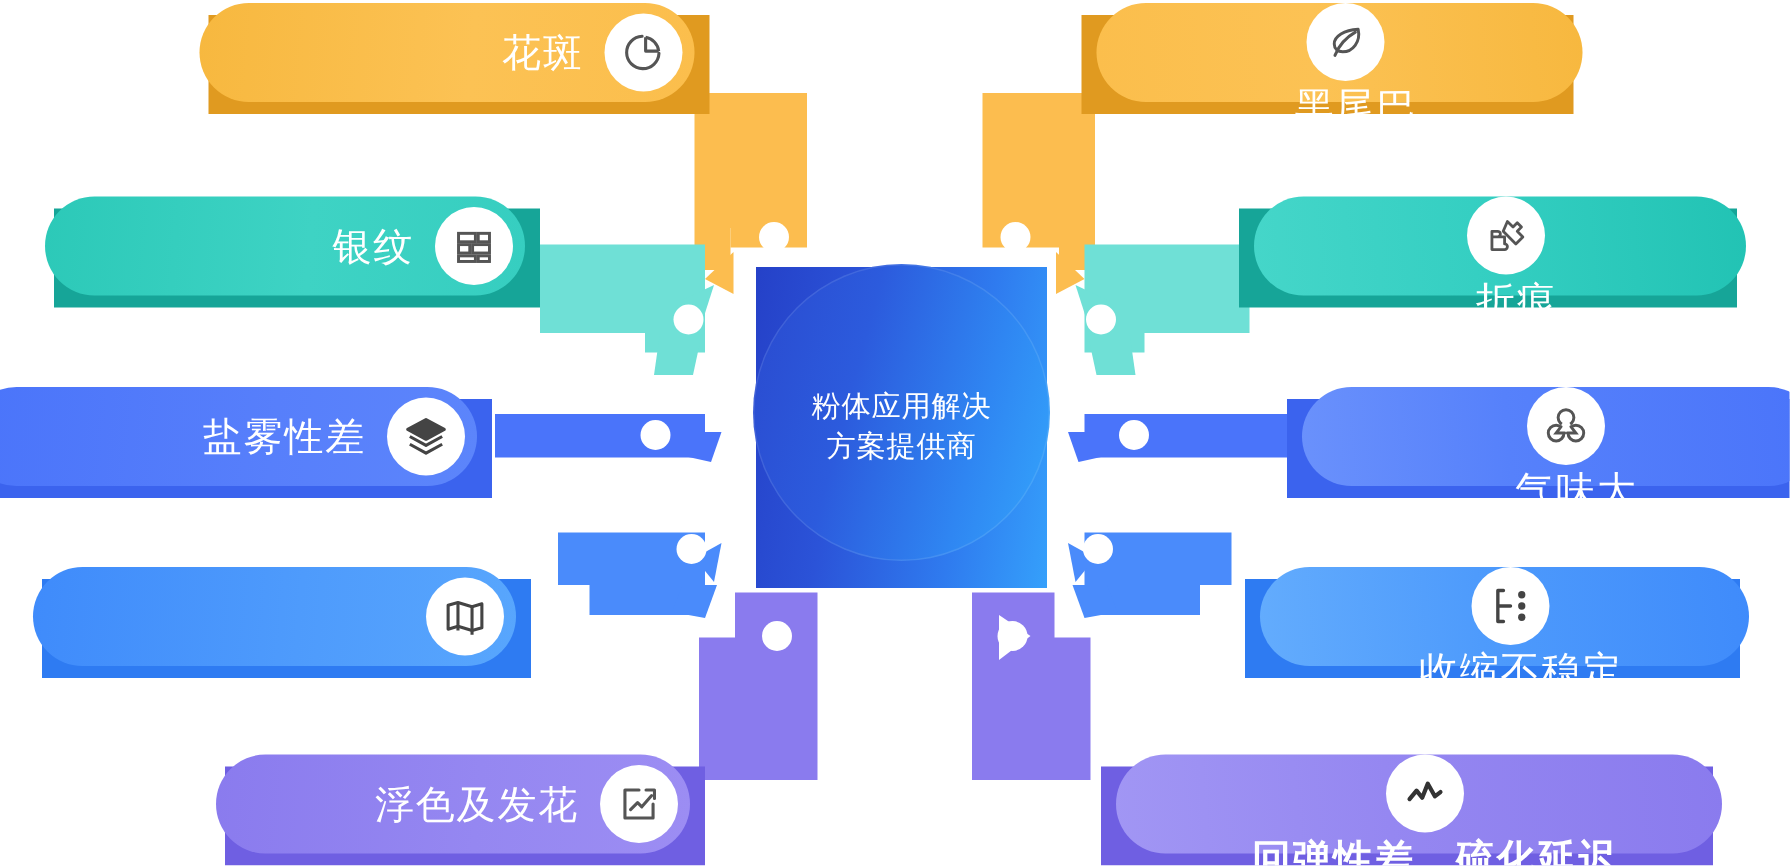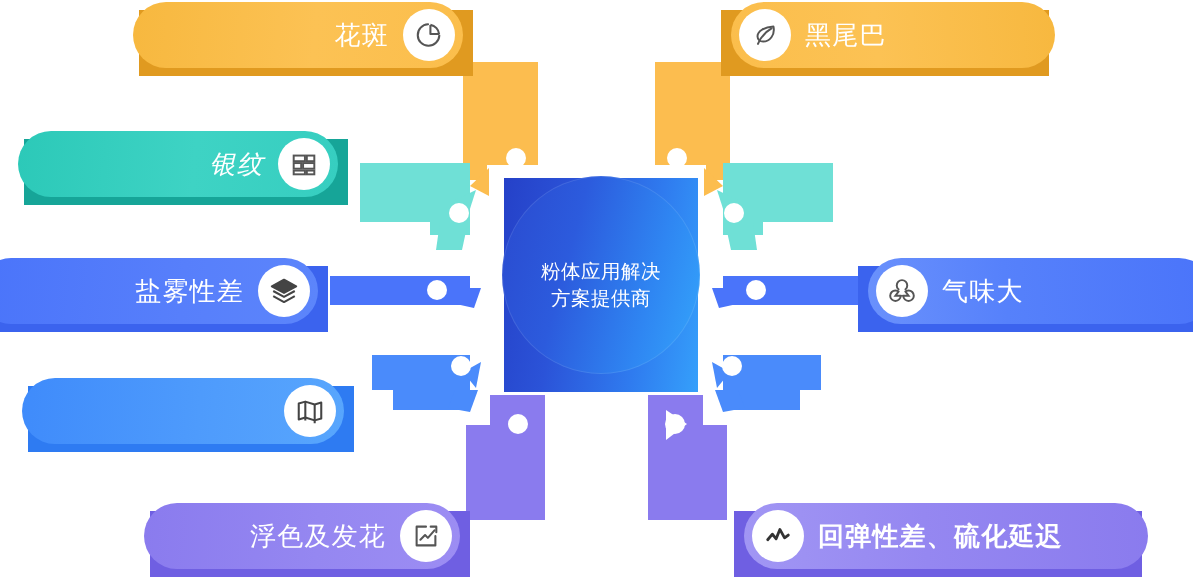--- a/index.html
+++ b/index.html
@@ -45,21 +45,21 @@
   }
   .pill .shadowbar{
     position:absolute;z-index:-1;
     left:6px;right:-10px;top:8px;bottom:-8px;
     border-radius:0px;
   }
   .pill-body{
     position:relative;width:100%;height:66px;border-radius:33px;
     display:flex;align-items:center;
   }
-  .pill.right .pill-body{flex-direction:row;padding-left:8px;}
+  .pill.right .pill-body{flex-direction:column;padding-left:8px;}
   .pill.left  .pill-body{flex-direction:row;justify-content:flex-end;padding-right:8px;}
 
   .pill-label{
     color:#ffffff;font-size:26px;letter-spacing:1.2px;white-space:nowrap;
   }
   .pill.right .pill-label{margin-left:14px;}
   .pill.left  .pill-label{margin-right:14px;}
 
   .icon-circle{
     width:52px;height:52px;border-radius:50%;background:#fff;
@@ -187,37 +187,49 @@
       <span class="icon-circle">
         <svg width="30" height="30" viewBox="0 0 32 32" fill="none" stroke="#555" stroke-width="2.1">
           <path d="M25 7c2 9-4 16-11 16-3.5 0-6-2.3-6-5.6C8 12 15 7.5 25 7Z" stroke-linejoin="round"></path>
           <path d="M23 9C16 13 11.5 18 8.5 25.5" stroke-linecap="round"></path>
         </svg>
       </span>
       <span class="pill-label">黑尾巴</span>
     </div>
   </div>
 
-  <div class="pill left t-teal" style="left:18px;top:131px;width:320px;font-style:italic;">
+  <div class="pill left t-teal" style="left:30px;top:131px;width:320px;">
     <div class="shadowbar"></div>
     <div class="pill-body">
       <span class="pill-label">银纹</span>
       <span class="icon-circle">
         <svg width="30" height="30" viewBox="0 0 32 32" fill="none" stroke="#555" stroke-width="2.1">
           <rect x="5" y="7" width="12" height="6"></rect>
           <rect x="19" y="7" width="8" height="6"></rect>
           <rect x="5" y="15" width="8" height="6"></rect>
           <rect x="15" y="15" width="12" height="6"></rect>
           <rect x="5" y="23" width="12" height="4"></rect>
           <rect x="19" y="23" width="8" height="4"></rect>
         </svg>
       </span>
     </div>
   </div>
 
+  <div class="pill right t-teal" style="left:836px;top:131px;width:328px;">
+    <div class="shadowbar" style="left:-10px;right:6px;"></div>
+    <div class="pill-body">
+      <span class="icon-circle">
+        <svg width="30" height="30" viewBox="0 0 32 32" fill="none" stroke="#555" stroke-width="2">
+          <path d="M6 13h4a2 2 0 1 1 0 4H6v9h9a2 2 0 1 0 0-4v-5h-9z" stroke-linejoin="round"></path>
+          <path d="M17 6l4 4 3-3 3 3-3 3 4 4-5 5-9-9z" stroke-linejoin="round"></path>
+        </svg>
+      </span>
+      <span class="pill-label">折痕</span>
+    </div>
+  </div>
 
   <div class="pill left t-blue1" style="left:-22px;top:258px;width:340px;">
     <div class="shadowbar"></div>
     <div class="pill-body">
       <span class="pill-label">盐雾性差</span>
       <span class="icon-circle">
         <svg width="30" height="30" viewBox="0 0 32 32" fill="none" stroke="#444" stroke-width="2.2" stroke-linejoin="round">
           <path d="M16 4 29 11 16 18 3 11z" fill="#444"></path>
           <path d="M4.5 16 16 22.3 27.5 16"></path>
           <path d="M4.5 21.5 16 27.8 27.5 21.5"></path>
@@ -248,20 +260,34 @@
     <div class="pill-body">
       <span class="icon-circle">
         <svg width="30" height="30" viewBox="0 0 32 32" fill="none" stroke="#444" stroke-width="2.2" stroke-linejoin="round">
           <path d="M4 8l7-2 10 3 7-2v17l-7 2-10-3-7 2z"></path>
           <path d="M11 6v20M21 9v20"></path>
         </svg>
       </span>
     </div>
   </div>
 
+  <div class="pill right t-blue2" style="left:840px;top:378px;width:326px;">
+    <div class="shadowbar" style="left:-10px;right:6px;"></div>
+    <div class="pill-body">
+      <span class="icon-circle">
+        <svg width="30" height="30" viewBox="0 0 32 32" fill="none" stroke="#444" stroke-width="2.4" stroke-linecap="round">
+          <path d="M7 5v22M7 5h4M7 27h4M7 16h9"></path>
+          <circle cx="24" cy="8" r="2.6" fill="#444" stroke="none"></circle>
+          <circle cx="24" cy="16" r="2.6" fill="#444" stroke="none"></circle>
+          <circle cx="24" cy="24" r="2.6" fill="#444" stroke="none"></circle>
+        </svg>
+      </span>
+      <span class="pill-label">收缩不稳定</span>
+    </div>
+  </div>
 
   <div class="pill left t-purple" style="left:144px;top:503px;width:316px;">
     <div class="shadowbar"></div>
     <div class="pill-body">
       <span class="pill-label">浮色及发花</span>
       <span class="icon-circle">
         <svg width="30" height="30" viewBox="0 0 32 32" fill="none" stroke="#555" stroke-width="2.2" stroke-linecap="round" stroke-linejoin="round">
           <path d="M26 16v10H6V6h10"></path>
           <path d="M10 20l5-5 3 3 7-8"></path>
           <path d="M21 6h6v6"></path>

